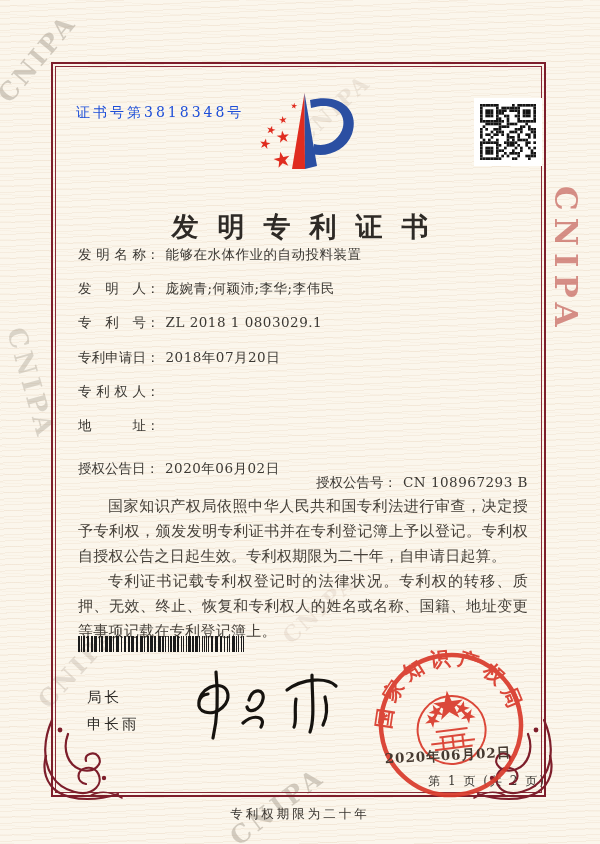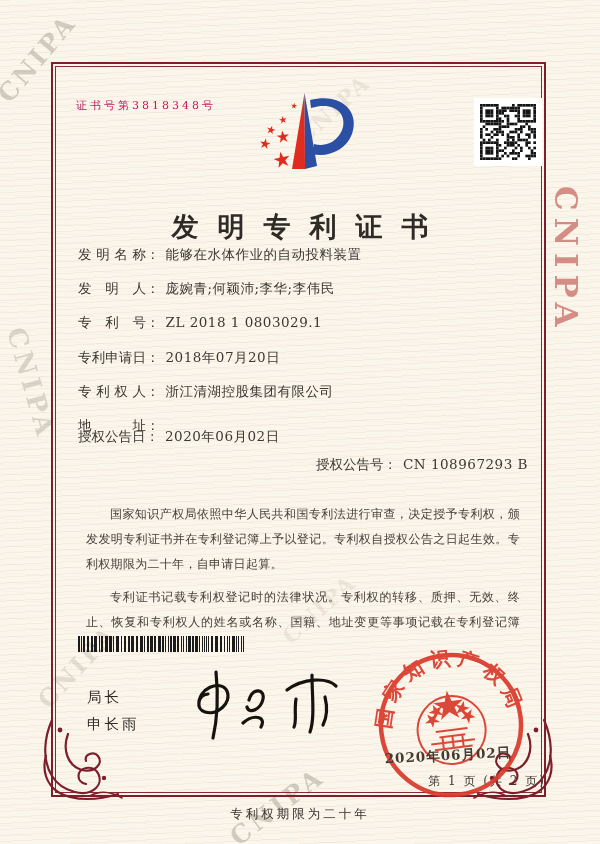--- a/index.html
+++ b/index.html
@@ -21,37 +21,37 @@
   .wm-left{left:-26px;top:368px;font-size:26px;letter-spacing:4px;color:rgba(150,140,124,0.32);transform:rotate(74deg);}
   .wm-center-top{left:288px;top:96px;font-size:22px;letter-spacing:2px;color:rgba(180,158,138,0.20);transform:rotate(-42deg);}
   .wm-center-mid{left:274px;top:596px;font-size:22px;letter-spacing:2px;color:rgba(176,150,128,0.17);transform:rotate(-42deg);}
   .wm-bl{left:26px;top:652px;font-size:24px;letter-spacing:3px;color:rgba(158,144,128,0.26);transform:rotate(-47deg);}
   .wm-bottom{left:222px;top:792px;font-size:25px;letter-spacing:4px;color:rgba(150,140,124,0.40);transform:rotate(-37deg);}
   .wm-right-red{left:548px;top:178px;font-size:31px;letter-spacing:7px;color:rgba(189,73,66,0.60);transform:rotate(90deg);transform-origin:14px 22px;}
   
   .frame{position:absolute;left:51px;top:62px;width:495px;height:735px;border:2px solid #7d1e2b;box-sizing:border-box;z-index:3;}
   .frame::after{content:"";position:absolute;inset:2px;border:1px solid #8a2a36;}
   
-  .cert-no{position:absolute;left:76px;top:98px;font-size:11px;letter-spacing:3px;color:#be185d;z-index:4;}
+  .cert-no{position:absolute;left:76px;top:104px;font-size:14px;letter-spacing:3px;color:#1d4ed8;z-index:4;}
   .logo{position:absolute;left:250px;top:88px;width:110px;height:85px;z-index:4;}
   .qr-wrap{position:absolute;left:474px;top:98px;width:68px;height:68px;background:#fff;z-index:4;display:flex;align-items:center;justify-content:center;}
   .title{position:absolute;left:0;top:178px;width:100%;text-align:center;font-size:27px;font-weight:bold;
          letter-spacing:19px;text-indent:19px;color:#2e2a26;z-index:4;margin-top:31px;}
   
   .fields{position:absolute;left:78px;top:246px;width:452px;z-index:4;}
   .field-row{display:flex;height:34.2px;font-size:13.5px;color:#3b3833;}
   .field-label{display:inline-block;width:68px;text-align:justify;text-align-last:justify;}
   .field-colon{margin:0 6px 0 0;}
   .field-value{letter-spacing:0.5px;white-space:nowrap;}
-  .grant-row{position:absolute;left:78px;top:428px;width:452px;height:34px;display:flex;align-items:flex-start;font-size:13.5px;z-index:4;color:#3b3833;}
+  .grant-row{position:absolute;left:78px;top:452px;width:452px;height:34px;display:flex;align-items:center;font-size:13.5px;z-index:4;color:#3b3833;}
   .grant-a{display:flex;width:238px;}
   .grant-b{display:flex;margin-top:28px;}
   
   .paras{position:absolute;left:78px;top:494px;width:450px;z-index:4;}
-  .paras p{margin:8px;font-size:12px;line-height:25px;text-indent:2em;color:#46413a;text-align:justify;letter-spacing:0.3px;}
+  .paras p{margin:0;font-size:15px;line-height:25px;text-indent:2em;color:#46413a;text-align:justify;letter-spacing:0.3px;}
   
   .barcode{position:absolute;left:78px;top:636px;width:170px;height:16px;z-index:4;}
   
   .officer{position:absolute;left:87px;top:684px;font-size:14.5px;line-height:27px;letter-spacing:3px;color:#2f2c28;z-index:4;}
   .signature{position:absolute;left:185px;top:666px;width:160px;height:82px;z-index:5;}
   
   .seal{position:absolute;left:372px;top:646px;width:158px;height:158px;z-index:6;transform:rotate(-7deg);opacity:0.92;}
   .seal-date{position:absolute;left:362px;top:747px;width:172px;text-align:center;z-index:7;
              font-size:13.5px;letter-spacing:1px;color:#463a31;transform:rotate(-3deg);font-weight:bold;}
   
@@ -353,21 +353,20 @@
         <span class="field-value">ZL 2018 1 0803029.1</span>
     </div>
     <div class="field-row">
       <span class="field-label">专利申请日</span>
         <span class="field-colon">：</span>
         <span class="field-value">2018年07月20日</span>
     </div>
     <div class="field-row">
       <span class="field-label">专利权人</span>
         <span class="field-colon">：</span>
-        <span class="field-value">浙江清湖控股集团有限公司</span>
     </div>
     <div class="field-row">
       <span class="field-label">地址</span>
         <span class="field-colon">：</span>
     </div>
   </div>
 
   <div class="grant-row">
     <span class="grant-a">
       <span>授权公告日</span>

